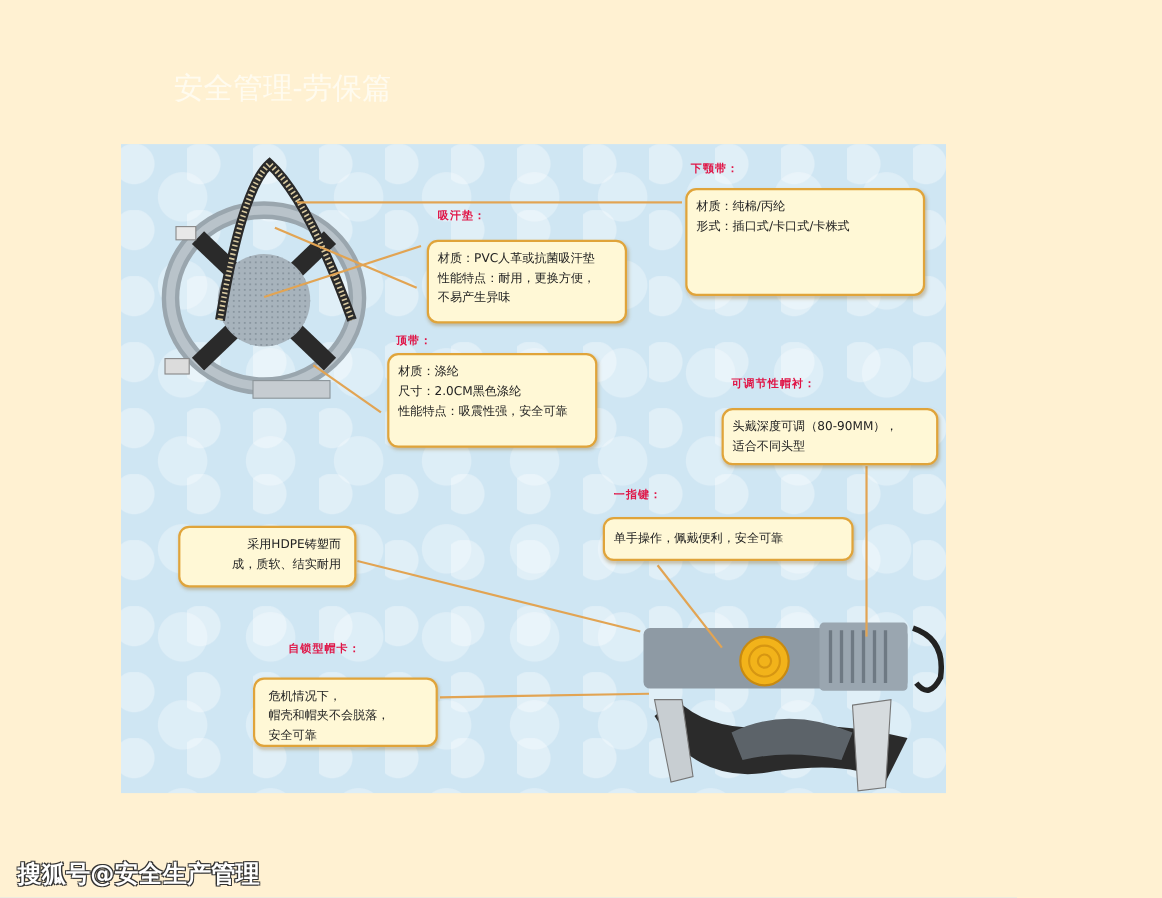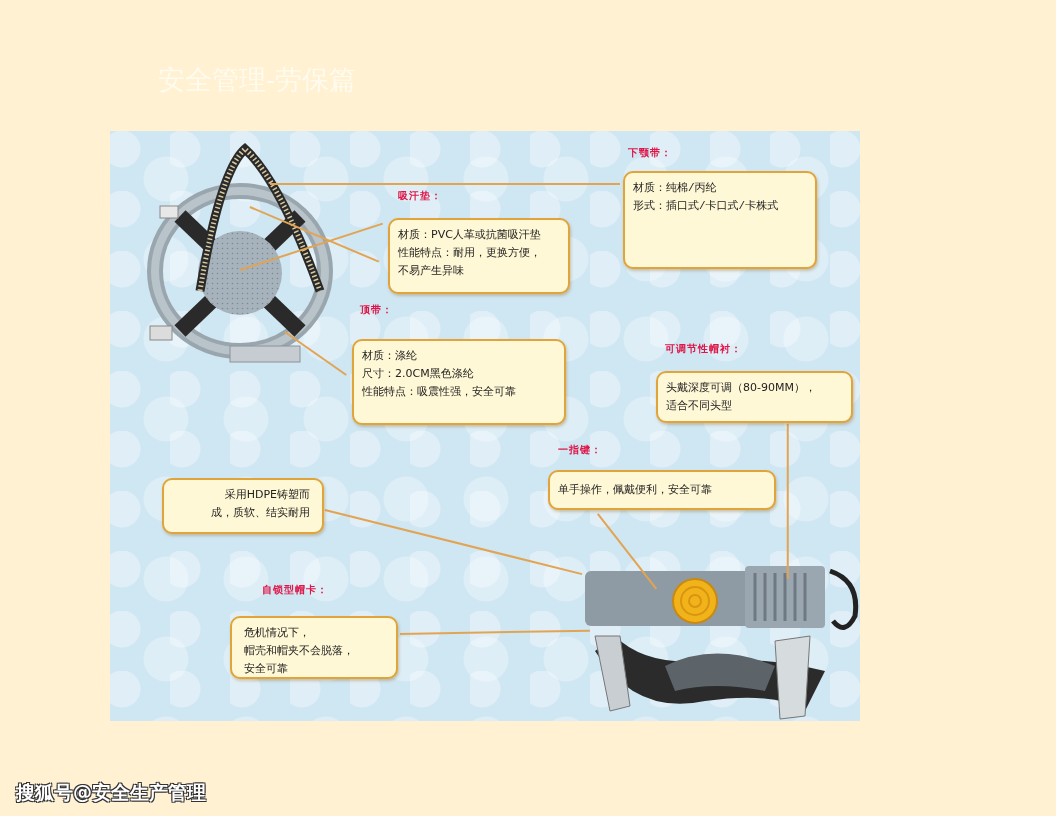--- a/index.html
+++ b/index.html
@@ -29,21 +29,21 @@
   .box {
     position:absolute; background:#fff8d6; border:2px solid #e0a43a;
     border-radius:10px; box-shadow:1px 2px 3px rgba(150,110,40,0.35);
     font-size:11px; line-height:18px; color:#222; padding:6px 8px;
     box-sizing:border-box;
   }
   .box .line { white-space:nowrap; }
   .leader { position:absolute; height:1.5px; background:#e2a453; transform-origin:0 50%; }
   .illus { position:absolute; }
   .footer {
-    position:absolute; left:16px; top:780px; font-size:19px; font-weight:bold;
+    position:absolute; left:16px; top:780px; font-size:22px; font-weight:bold;
     color:#fff; white-space:nowrap;
     text-shadow: -1px -1px 0 #333, 1px -1px 0 #333, -1px 1px 0 #333, 1px 1px 0 #333;
   }
 </style>
 </head>
 <body>
 
 <div class="slide-title">安全管理-劳保篇</div>
 
 <div class="panel">
@@ -93,34 +93,34 @@
   <div class="leader" style="left:160px;top:52px;width:350px;"></div>
   <div class="leader" style="left:140px;top:75px;width:140px;transform:rotate(23deg);"></div>
   <div class="leader" style="left:130px;top:138px;width:150px;transform:rotate(-18deg);"></div>
   <div class="leader" style="left:175px;top:200px;width:75px;transform:rotate(35deg);"></div>
   <div class="leader" style="left:215px;top:378px;width:265px;transform:rotate(14deg);"></div>
   <div class="leader" style="left:290px;top:502px;width:190px;transform:rotate(-1deg);"></div>
   <div class="leader" style="left:488px;top:382px;width:95px;transform:rotate(52deg);"></div>
   <div class="leader" style="left:678px;top:292px;width:155px;transform:rotate(90deg);"></div>
 
   <div class="section-title" style="left:518px;top:15px;">下颚带：</div>
-  <div class="box" style="left:513px;top:40px;width:194px;height:98px;font-family:Liberation Mono, monospace;">
+  <div class="box" style="left:513px;top:40px;width:218px;height:98px;">
     <div class="line">材质：纯棉/丙纶</div>
     <div class="line">形式：插口式/卡口式/卡株式</div>
   </div>
 
   <div class="section-title" style="left:288px;top:58px;">吸汗垫：</div>
   <div class="box" style="left:278px;top:87px;width:182px;height:76px;">
     <div class="line">材质：PVC人革或抗菌吸汗垫</div>
     <div class="line">性能特点：耐用，更换方便，</div>
     <div class="line">不易产生异味</div>
   </div>
 
   <div class="section-title" style="left:250px;top:172px;">顶带：</div>
-  <div class="box" style="left:242px;top:208px;width:214px;height:86px;">
+  <div class="box" style="left:242px;top:190px;width:191px;height:86px;">
     <div class="line">材质：涤纶</div>
     <div class="line">尺寸：2.0CM黑色涤纶</div>
     <div class="line">性能特点：吸震性强，安全可靠</div>
   </div>
 
   <div class="section-title" style="left:555px;top:211px;">可调节性帽衬：</div>
   <div class="box" style="left:546px;top:240px;width:197px;height:52px;">
     <div class="line">头戴深度可调（80-90MM），</div>
     <div class="line">适合不同头型</div>
   </div>

